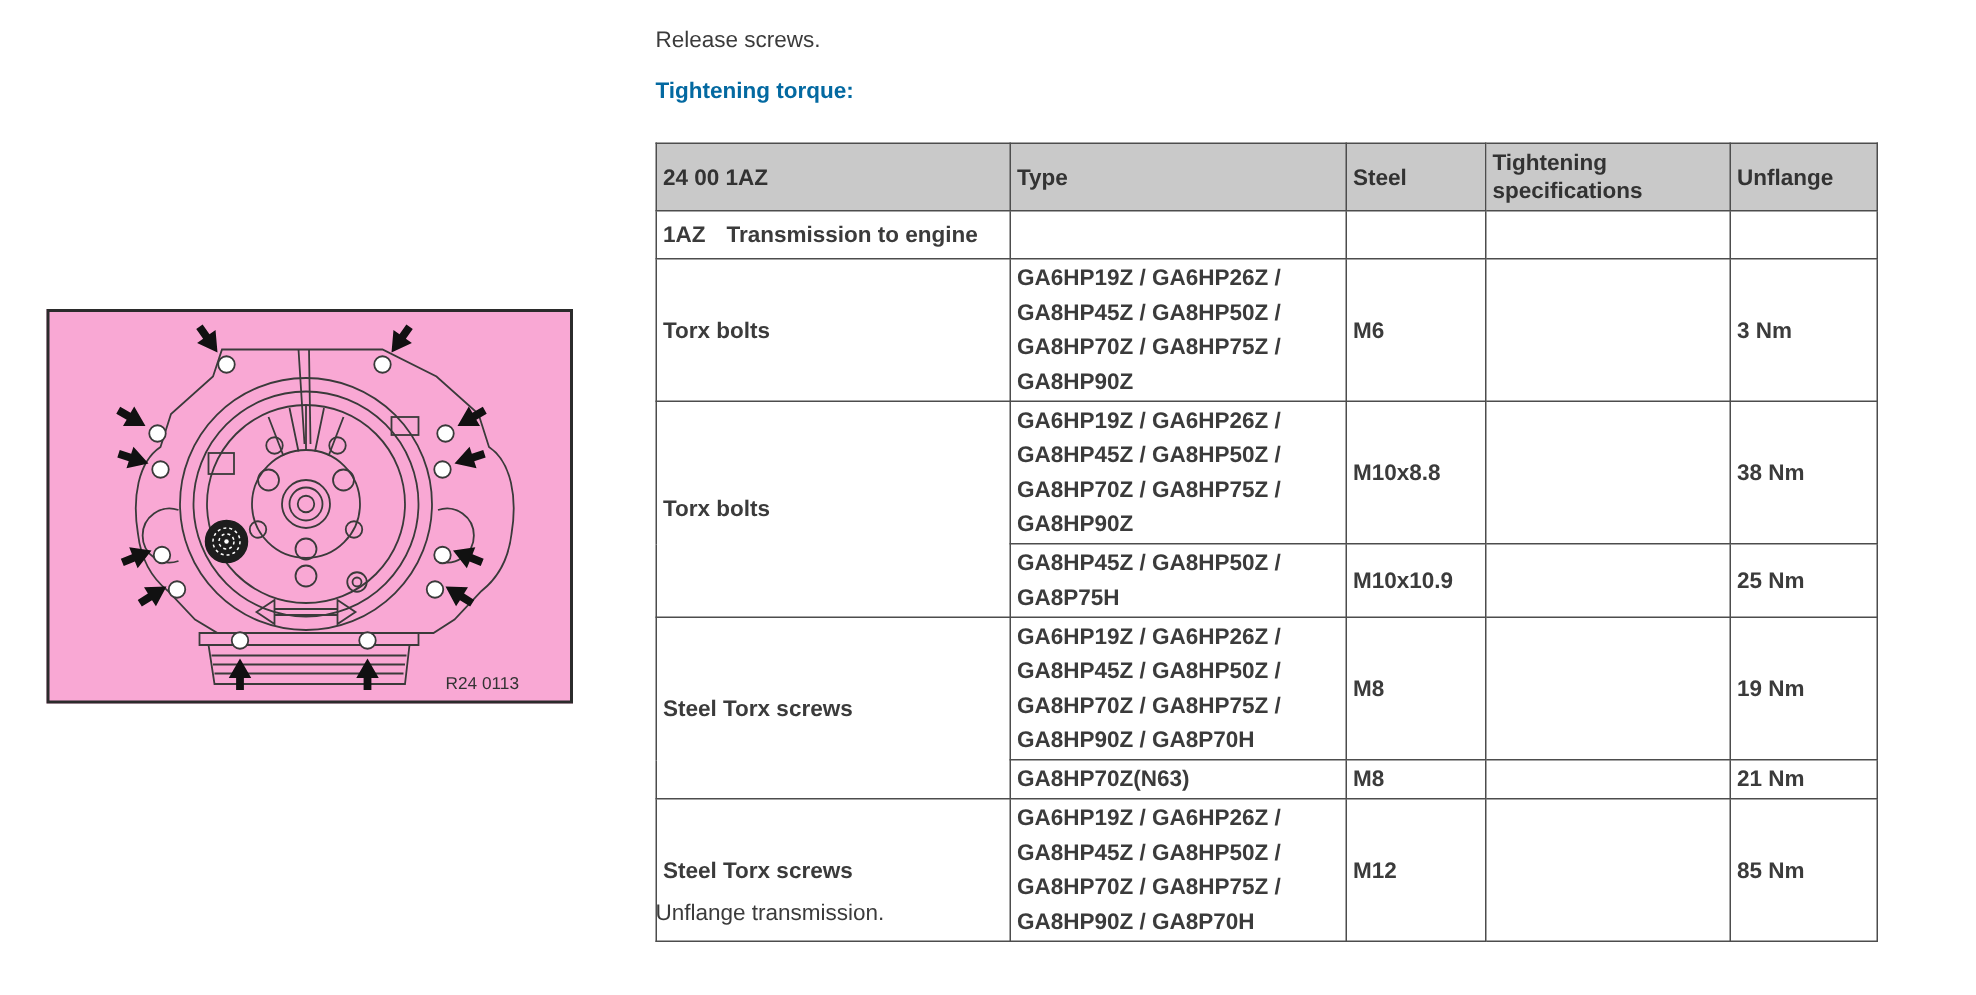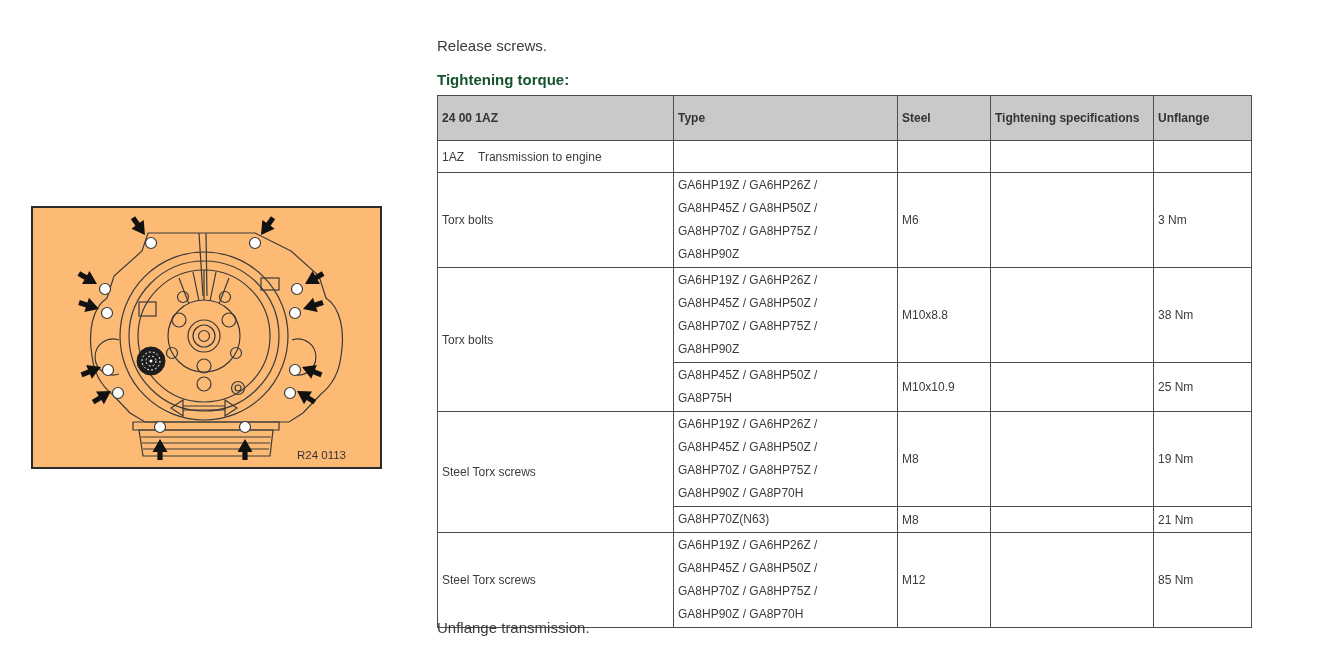--- a/index.html
+++ b/index.html
@@ -1,40 +1,41 @@
 <!DOCTYPE html>
 <html><head>
 <meta charset="utf-8">
 <style>
   * { margin:0; padding:0; box-sizing:border-box; }
   html,body { background:#ffffff; }
   body {
     width:1317px; height:663px; position:relative; overflow:hidden;
     font-family:"Liberation Sans", sans-serif; color:#3b3b3b;
   }
-  .txt { position:absolute; left:437px; font-size:15px; color:#3b3b3b;margin-top:19px; }
+  .txt { position:absolute; left:437px; font-size:15px; color:#3b3b3b; }
   .release-text { top:18px; }
-  .torque-title { top:52px; font-weight:bold; color:#14532d; }
+  .torque-title { top:52px; font-weight:bold; color:#0369a1; }
   .unflange-text { top:600px; }
 
   
   .diagram-frame {
     position:absolute; left:31px; top:206px; width:351px; height:263px;
-    border:2px solid #2b2b2b; background:#fdba74;
+    border:2px solid #2b2b2b; background:#f9a8d4;
   }
 
   
   table.torque {
     position:absolute; left:437px; top:95px; width:814px;
     border-collapse:collapse; table-layout:fixed;
-    font-size:12px; color:#3b3b3b;
+    font-size:15px; color:#3b3b3b;
   }
   table.torque th, table.torque td {
     border:1px solid #4d4d4d; padding:1px 4px; vertical-align:middle;
     overflow:hidden;
+    font-weight:bold;
   }
   table.torque thead th {
     background:#c9c9c9; font-weight:bold; color:#333; text-align:left;
     height:45px; line-height:19px;
   }
   th.code-link { color:#1457a8; }
   td.type-cell { white-space:pre-line; line-height:23px; }
   td.indent { padding-left:20px; }
   td.group-cell .gap { display:inline-block; width:14px; }
   tr.h-grp  { height:32px; }

